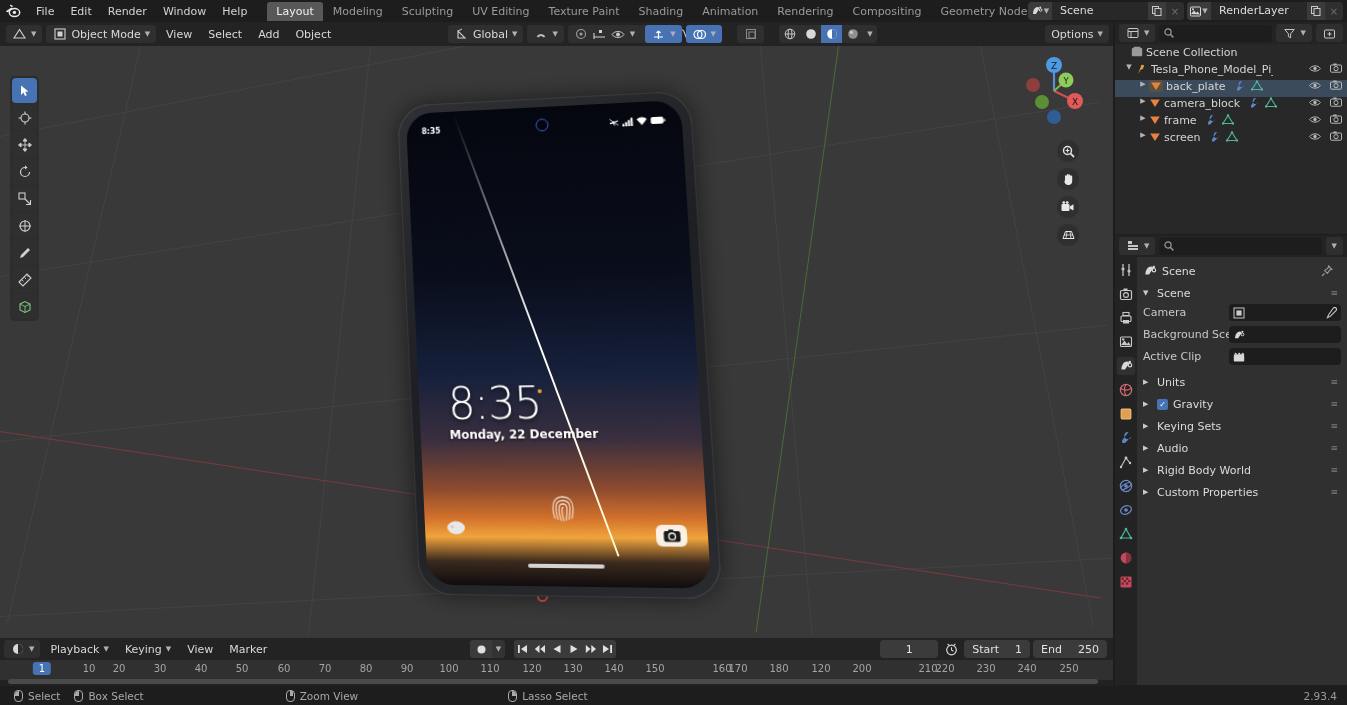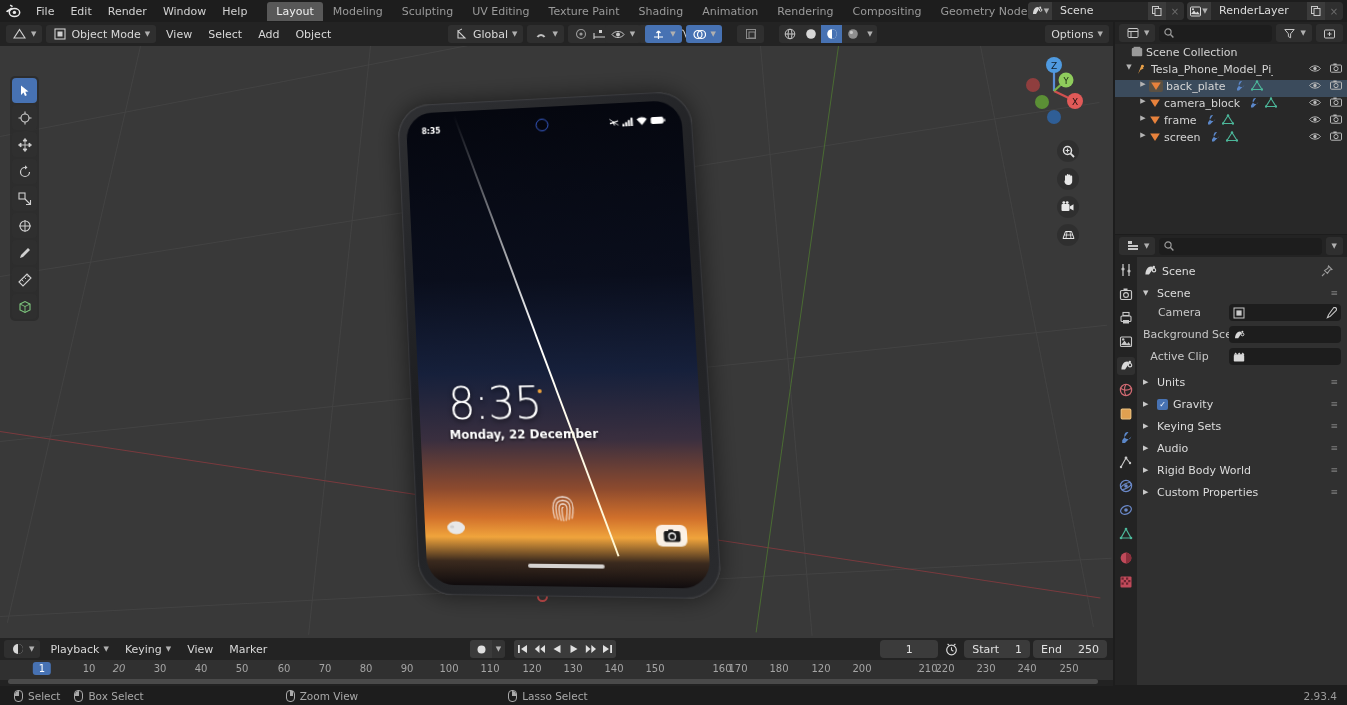--- a/index.html
+++ b/index.html
@@ -98,21 +98,21 @@
   .tabcol { position:absolute; left:0; top:22px; width:22px; bottom:0; background:#232323; display:flex; flex-direction:column; align-items:center; padding-top:4px; gap:6px; }
   .tabicon { width:18px; height:18px; display:flex; align-items:center; justify-content:center; border-radius:3px; }
   .tabicon.active { background:#303030; }
   .props-body { position:absolute; left:22px; top:22px; right:0; bottom:0; padding:4px 6px 0 6px; }
   .bread { display:flex; align-items:center; gap:5px; height:20px; font-size:11px; color:#dcdcdc; }
   .pin { position:absolute; right:8px; }
   .panel-hdr { display:flex; align-items:center; gap:5px; height:20px; font-size:11px; color:#dcdcdc; position:relative; margin-top:2px; }
   .panel-hdr .grip { position:absolute; right:4px; color:#7d7d7d; font-size:9px; letter-spacing:-1px;}
   .tri { font-size:7px; color:#c8c8c8; width:9px; }
   .prow { display:flex; align-items:center; height:19px; margin-bottom:3px; }
-  .plabel { width:86px; text-align:center; padding-right:13px; font-size:11px; color:#c8c8c8; white-space:nowrap; overflow:hidden; }
+  .plabel { width:86px; text-align:left; padding-right:13px; font-size:11px; color:#c8c8c8; white-space:nowrap; overflow:hidden; }
   .pfield { flex:1; height:17px; background:#1d1d1d; border-radius:4px; display:flex; align-items:center; padding:0 4px; gap:4px; position:relative; }
   .pfield .eyed { position:absolute; right:4px; }
   .cbox { width:11px; height:11px; border-radius:2px; background:#4772b3; display:flex; align-items:center; justify-content:center; color:#fff; font-size:8px; }
 
   
   .timeline { position:absolute; left:0; top:638px; width:1113px; height:48px; background:#282828; }
   .tl-header { height:22px; background:#232323; display:flex; align-items:center; padding:0 4px; gap:4px; }
   .tl-center { position:absolute; left:470px; top:2px; display:flex; align-items:center; gap:3px; }
   .tl-rec { width:22px; height:18px; background:#3b3b3b; border-radius:3px 0 0 3px; display:flex; align-items:center; justify-content:center; }
   .tl-recchev { width:13px; height:18px; background:#333; border-radius:0 3px 3px 0; display:flex; align-items:center; justify-content:center; }
@@ -1113,21 +1113,21 @@
         <div class="tl-se">
           <span>End</span>
           <span>250</span>
         </div>
       </div>
     </div>
 
     <div class="tl-ruler">
       <div class="play-head" style="left:42px;">1</div>
       <div class="tick" style="left:89px;">10</div>
-      <div class="tick" style="left:119px;font-style:italic;">20</div>
+      <div class="tick" style="left:119px;">20</div>
       <div class="tick" style="left:160px;">30</div>
       <div class="tick" style="left:201px;">40</div>
       <div class="tick" style="left:242px;">50</div>
       <div class="tick" style="left:284px;">60</div>
       <div class="tick" style="left:325px;">70</div>
       <div class="tick" style="left:366px;">80</div>
       <div class="tick" style="left:407px;">90</div>
       <div class="tick" style="left:449px;">100</div>
       <div class="tick" style="left:490px;">110</div>
       <div class="tick" style="left:532px;">120</div>

